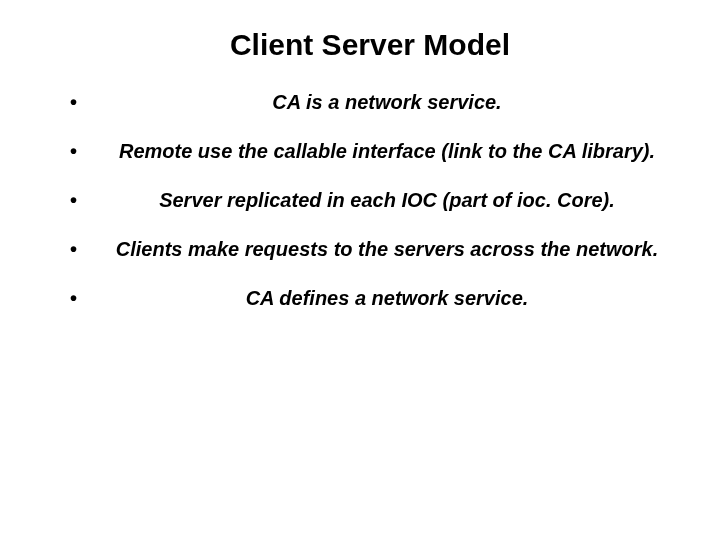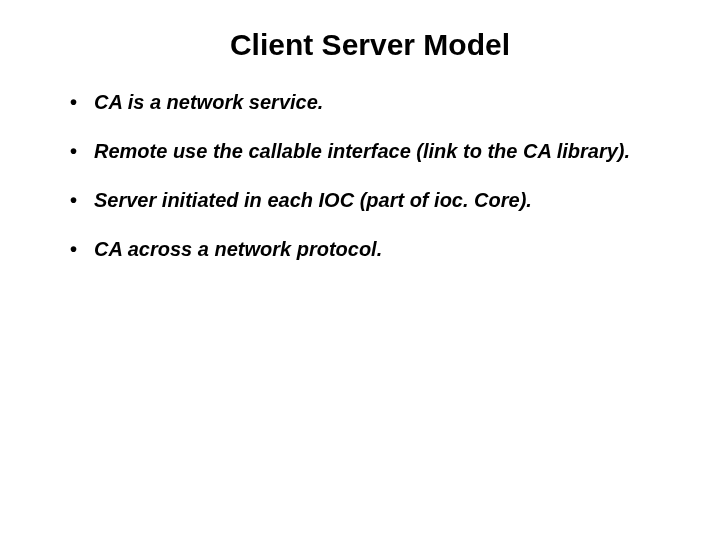--- a/index.html
+++ b/index.html
@@ -29,36 +29,38 @@
     margin: 0;
   }
   ul.bullets > li {
     position: relative;
     padding-left: 34px;
     font-size: 20px;
     line-height: 1.25;
     font-weight: 700;
     font-style: italic;
     margin-bottom: 24px;
+    text-align: center;
   }
   ul.bullets > li::before {
     content: "•";
     position: absolute;
     left: 10px;
     top: 0;
     font-style: normal;
     font-weight: 700;
     font-size: 20px;
     line-height: 1.25;
   }
 </style>
 </head>
 <body>
 
 <div class="slide">
   <div class="title">Client Server Model</div>
   <ul class="bullets">
     <li>CA is a network service.</li>
     <li>Remote use the callable interface (link to the CA library).</li>
-    <li>Server initiated in each IOC (part of ioc. Core).</li>
-    <li>CA across a network protocol.</li>
+    <li>Server replicated in each IOC (part of ioc. Core).</li>
+    <li>Clients make requests to the servers across the network.</li>
+    <li>CA defines a network service.</li>
   </ul>
 </div>
 
 </body></html>

